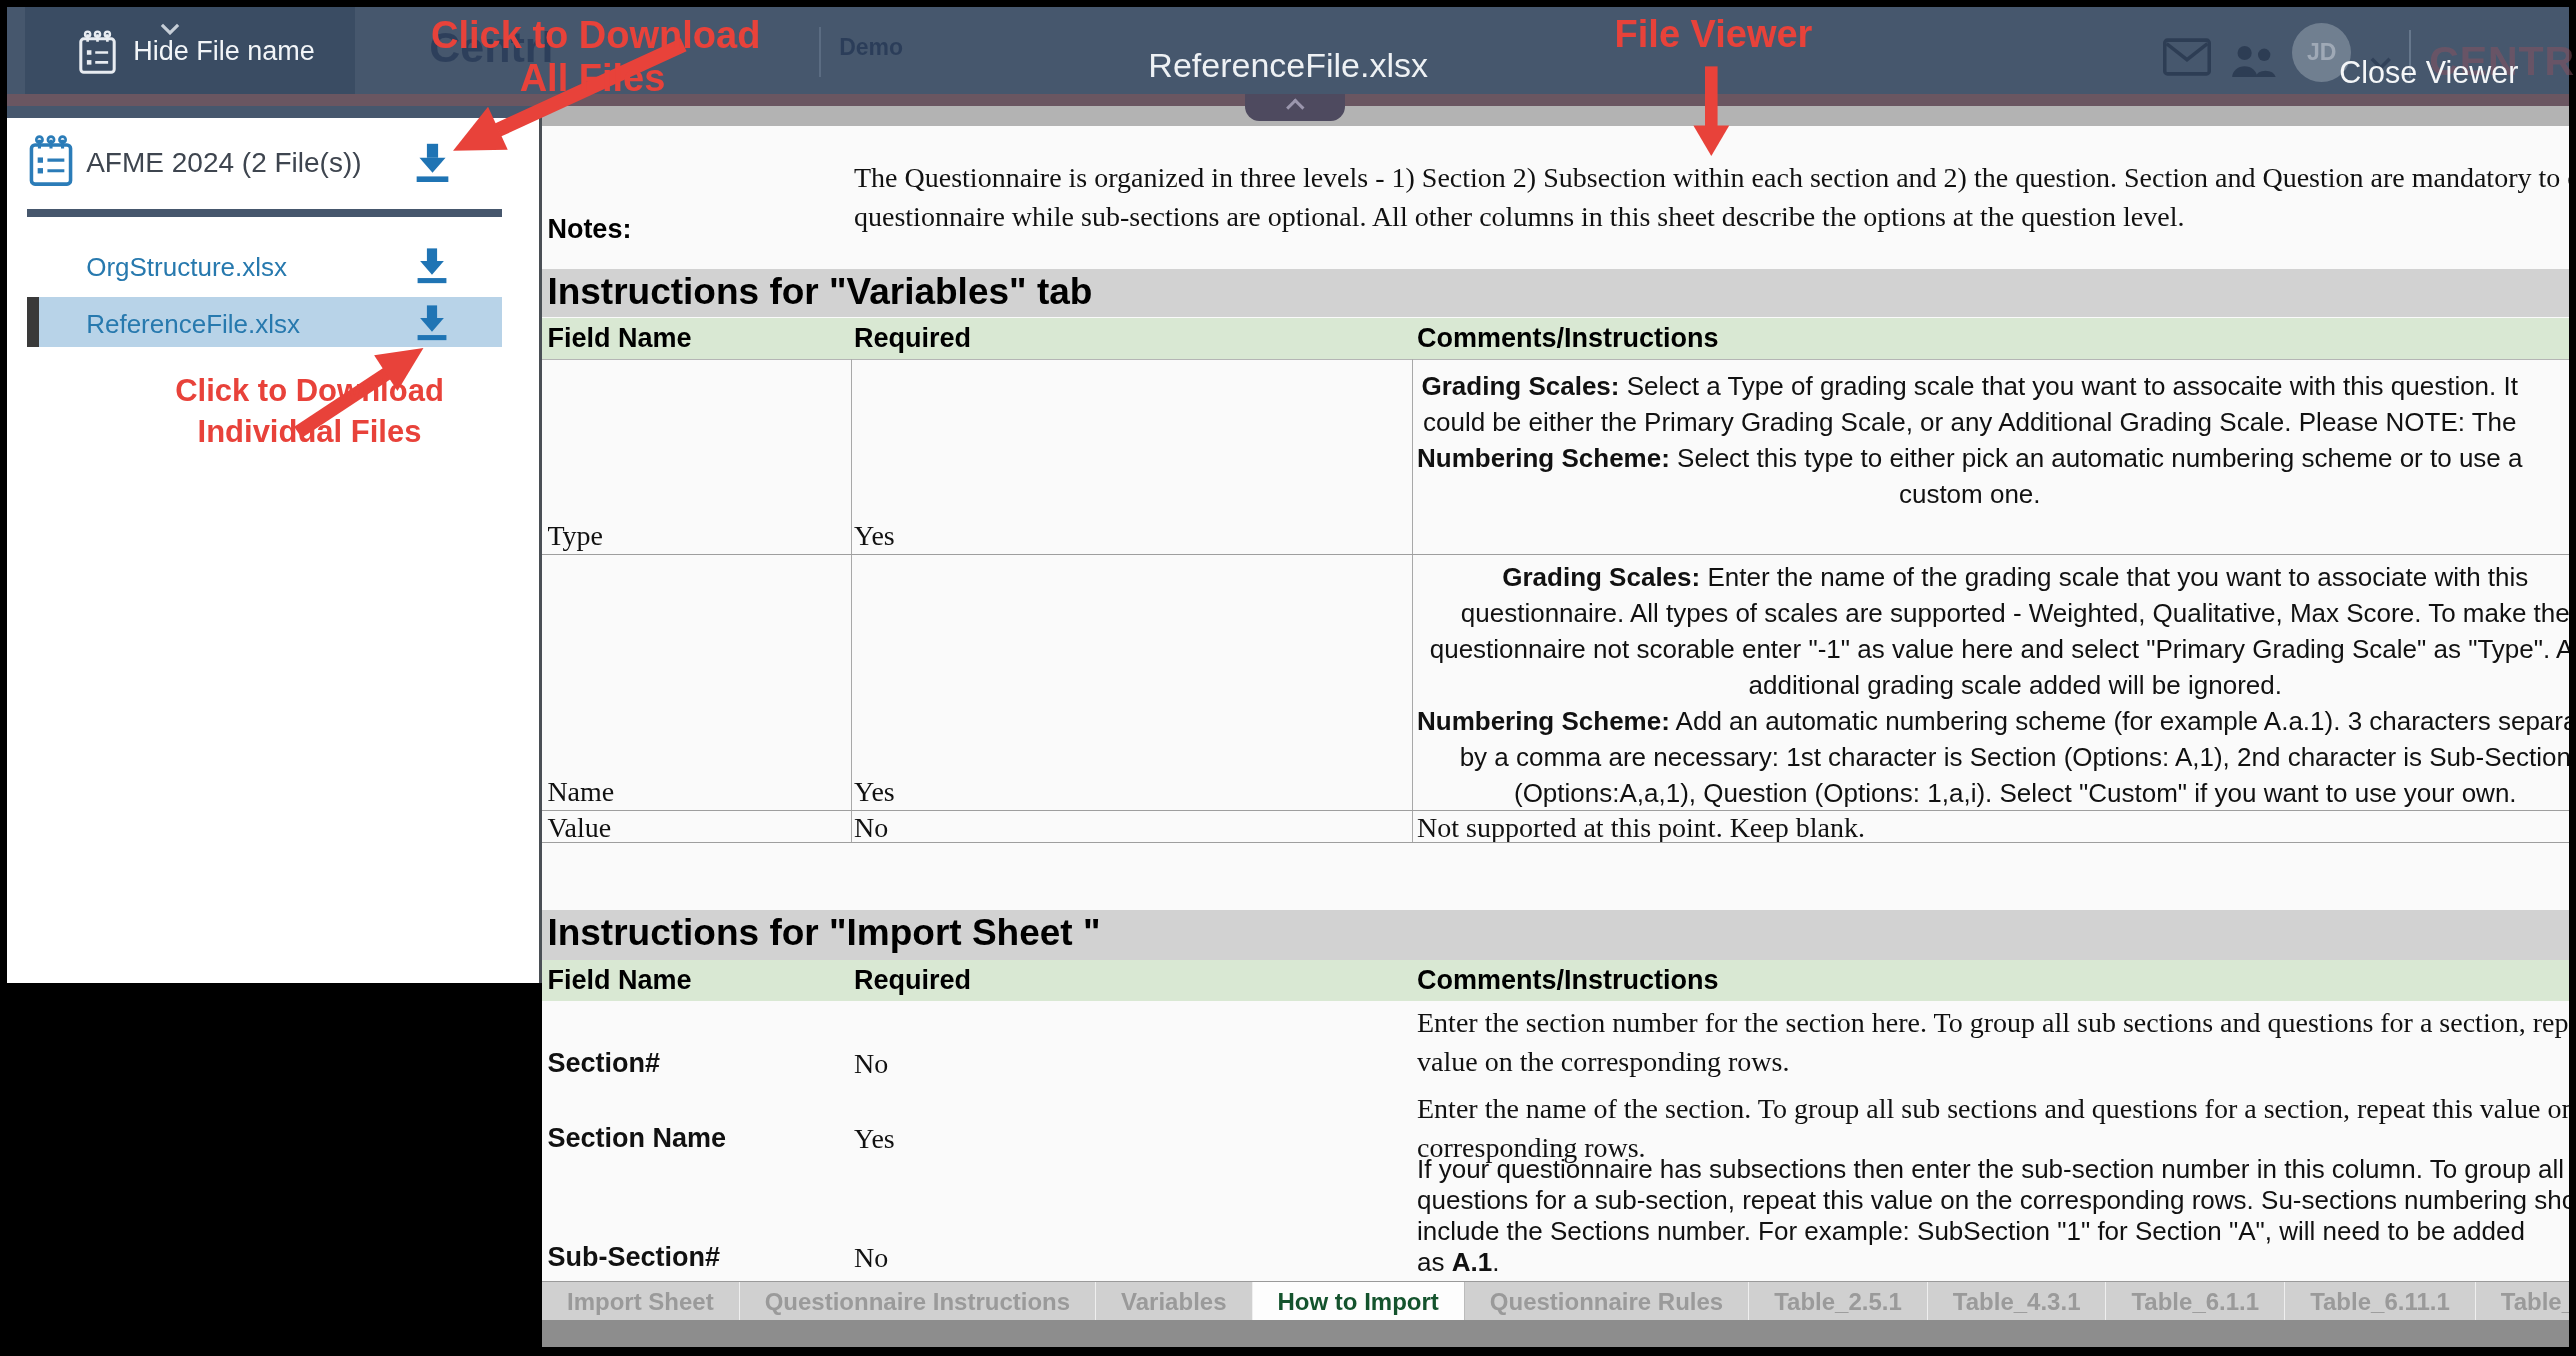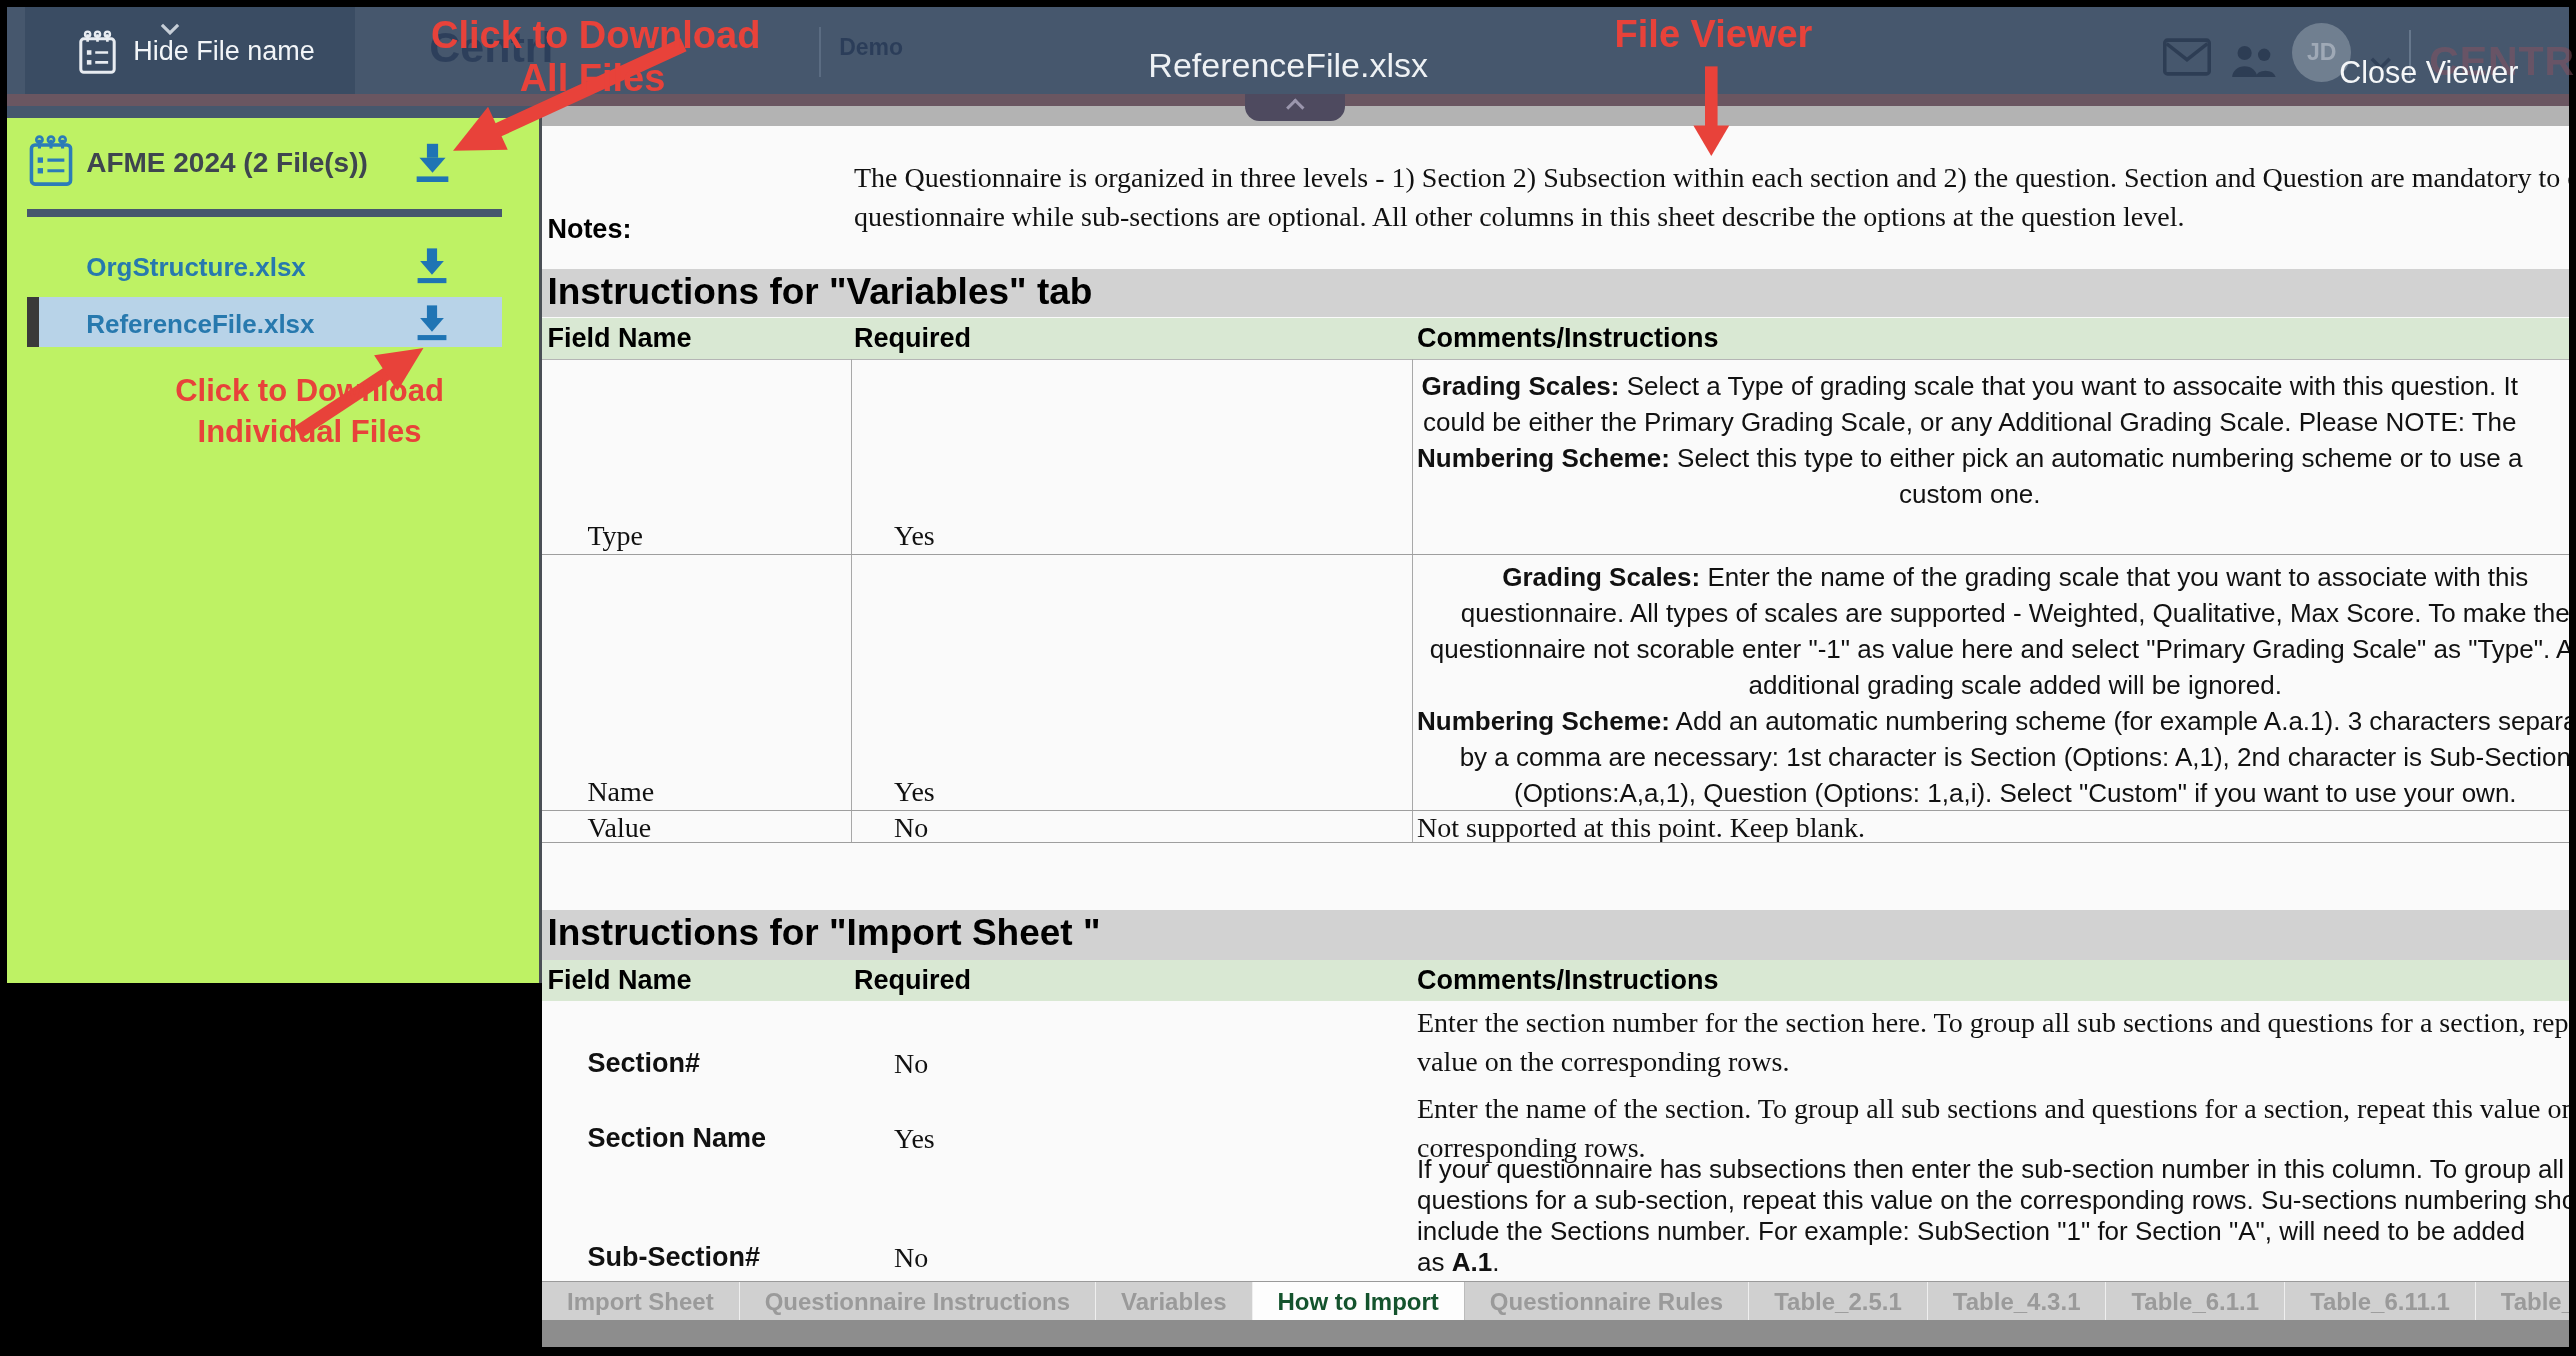--- a/index.html
+++ b/index.html
@@ -28,22 +28,22 @@
   .bg-brand-right{position:absolute;left:2422px;top:30.5px;font-size:41px;font-weight:bold;
                   color:#8a5360;opacity:.5;letter-spacing:0.9px;}
   .close-viewer{position:absolute;left:2332px;top:48px;font-size:30.5px;color:#f4f6f8;z-index:5;cursor:pointer;white-space:nowrap;}
   
   .stripe{position:absolute;left:7.2px;top:94px;width:2562px;height:11.7px;background:#6a5661;}
   .notch{position:absolute;left:1245px;top:94px;width:100px;height:27px;background:#4e4a5f;
          border-radius:0 0 14.4px 14.4px;z-index:3;cursor:pointer;}
   .notch .caret{display:block;width:12.6px;height:12.6px;border-left:3.6px solid #9b96ad;border-top:3.6px solid #9b96ad;
          transform:rotate(45deg);margin:7.2px auto 0;}
   
-  .sidebar{position:absolute;left:7.2px;top:106px;width:535px;height:877px;background:#bef264;
-           border-top:12.6px solid #46576d;border-right:3.6px solid #4a4f55;font-weight:bold;}
+  .sidebar{position:absolute;left:7.2px;top:106px;width:535px;height:877px;background:#ffffff;
+           border-top:12.6px solid #46576d;border-right:3.6px solid #4a4f55;}
   .group-icon{position:absolute;left:20px;top:16px;}
   .group-title{position:absolute;left:79px;top:29px;font-size:28px;color:#3e454f;white-space:nowrap;}
   .dl-btn{position:absolute;cursor:pointer;}
   .group-divider{position:absolute;left:20px;top:91px;width:475px;height:8px;background:#46576d;}
   .file-row{position:absolute;left:20px;width:475px;height:50px;}
   .file-row .fname{position:absolute;left:59px;top:11.7px;font-size:26px;color:#2779ae;cursor:pointer;white-space:nowrap;}
   .file-row.selected{background:#b8d3e8;}
   .file-row.selected::before{content:"";position:absolute;left:0;top:0;width:11.7px;height:50px;background:#3a3a3a;}
   
   .anno{position:absolute;font-weight:bold;color:#e8423a;text-align:center;z-index:6;white-space:nowrap;}
@@ -55,21 +55,21 @@
   .topstrip{position:absolute;left:0;top:0;width:100%;height:20px;background:#b3b3b3;}
   .notes-label{position:absolute;left:5.4px;top:108px;font-size:27px;font-weight:bold;color:#000;}
   .notes-lines{position:absolute;left:312px;top:52px;font-family:"Liberation Serif",serif;font-size:28px;color:#111;}
   .notes-lines div{white-space:nowrap;line-height:39px;}
   .secbar{position:absolute;left:0;width:100%;height:48px;background:#d2d2d2;}
   .secbar span{position:absolute;left:5.4px;top:1.8px;font-size:37px;font-weight:bold;color:#000;white-space:nowrap;}
   .greenrow{position:absolute;left:0;width:100%;height:41px;background:#d9e8d3;font-weight:bold;font-size:27px;color:#000;}
   .greenrow .h1{position:absolute;left:5.4px;top:5.4px;}
   .greenrow .h2{position:absolute;left:312px;top:5.4px;}
   .greenrow .h3{position:absolute;left:875px;top:5.4px;white-space:nowrap;}
-  .cell-label{position:absolute;font-size:28px;color:#111;white-space:nowrap;margin-left:40px;}
+  .cell-label{position:absolute;font-size:28px;color:#111;white-space:nowrap;}
   .serif-t{font-family:"Liberation Serif",serif;font-weight:normal;}
   .sans-b{font-family:"Liberation Sans",sans-serif;font-weight:bold;}
   .comments{position:absolute;left:875px;font-size:26px;color:#111;}
   .comments .cl{white-space:nowrap;}
   .comments.lh40 .cl{line-height:36px;text-align:center;}
   .comments.lh44 .cl{line-height:39px;font-family:"Liberation Serif",serif;font-size:28px;}
   .comments.lh35 .cl{line-height:31px;}
   .hline{position:absolute;left:0;width:100%;height:0.9px;background:#9e9e9e;}
   .vline{position:absolute;width:0.9px;background:#a8a8a8;}
   

